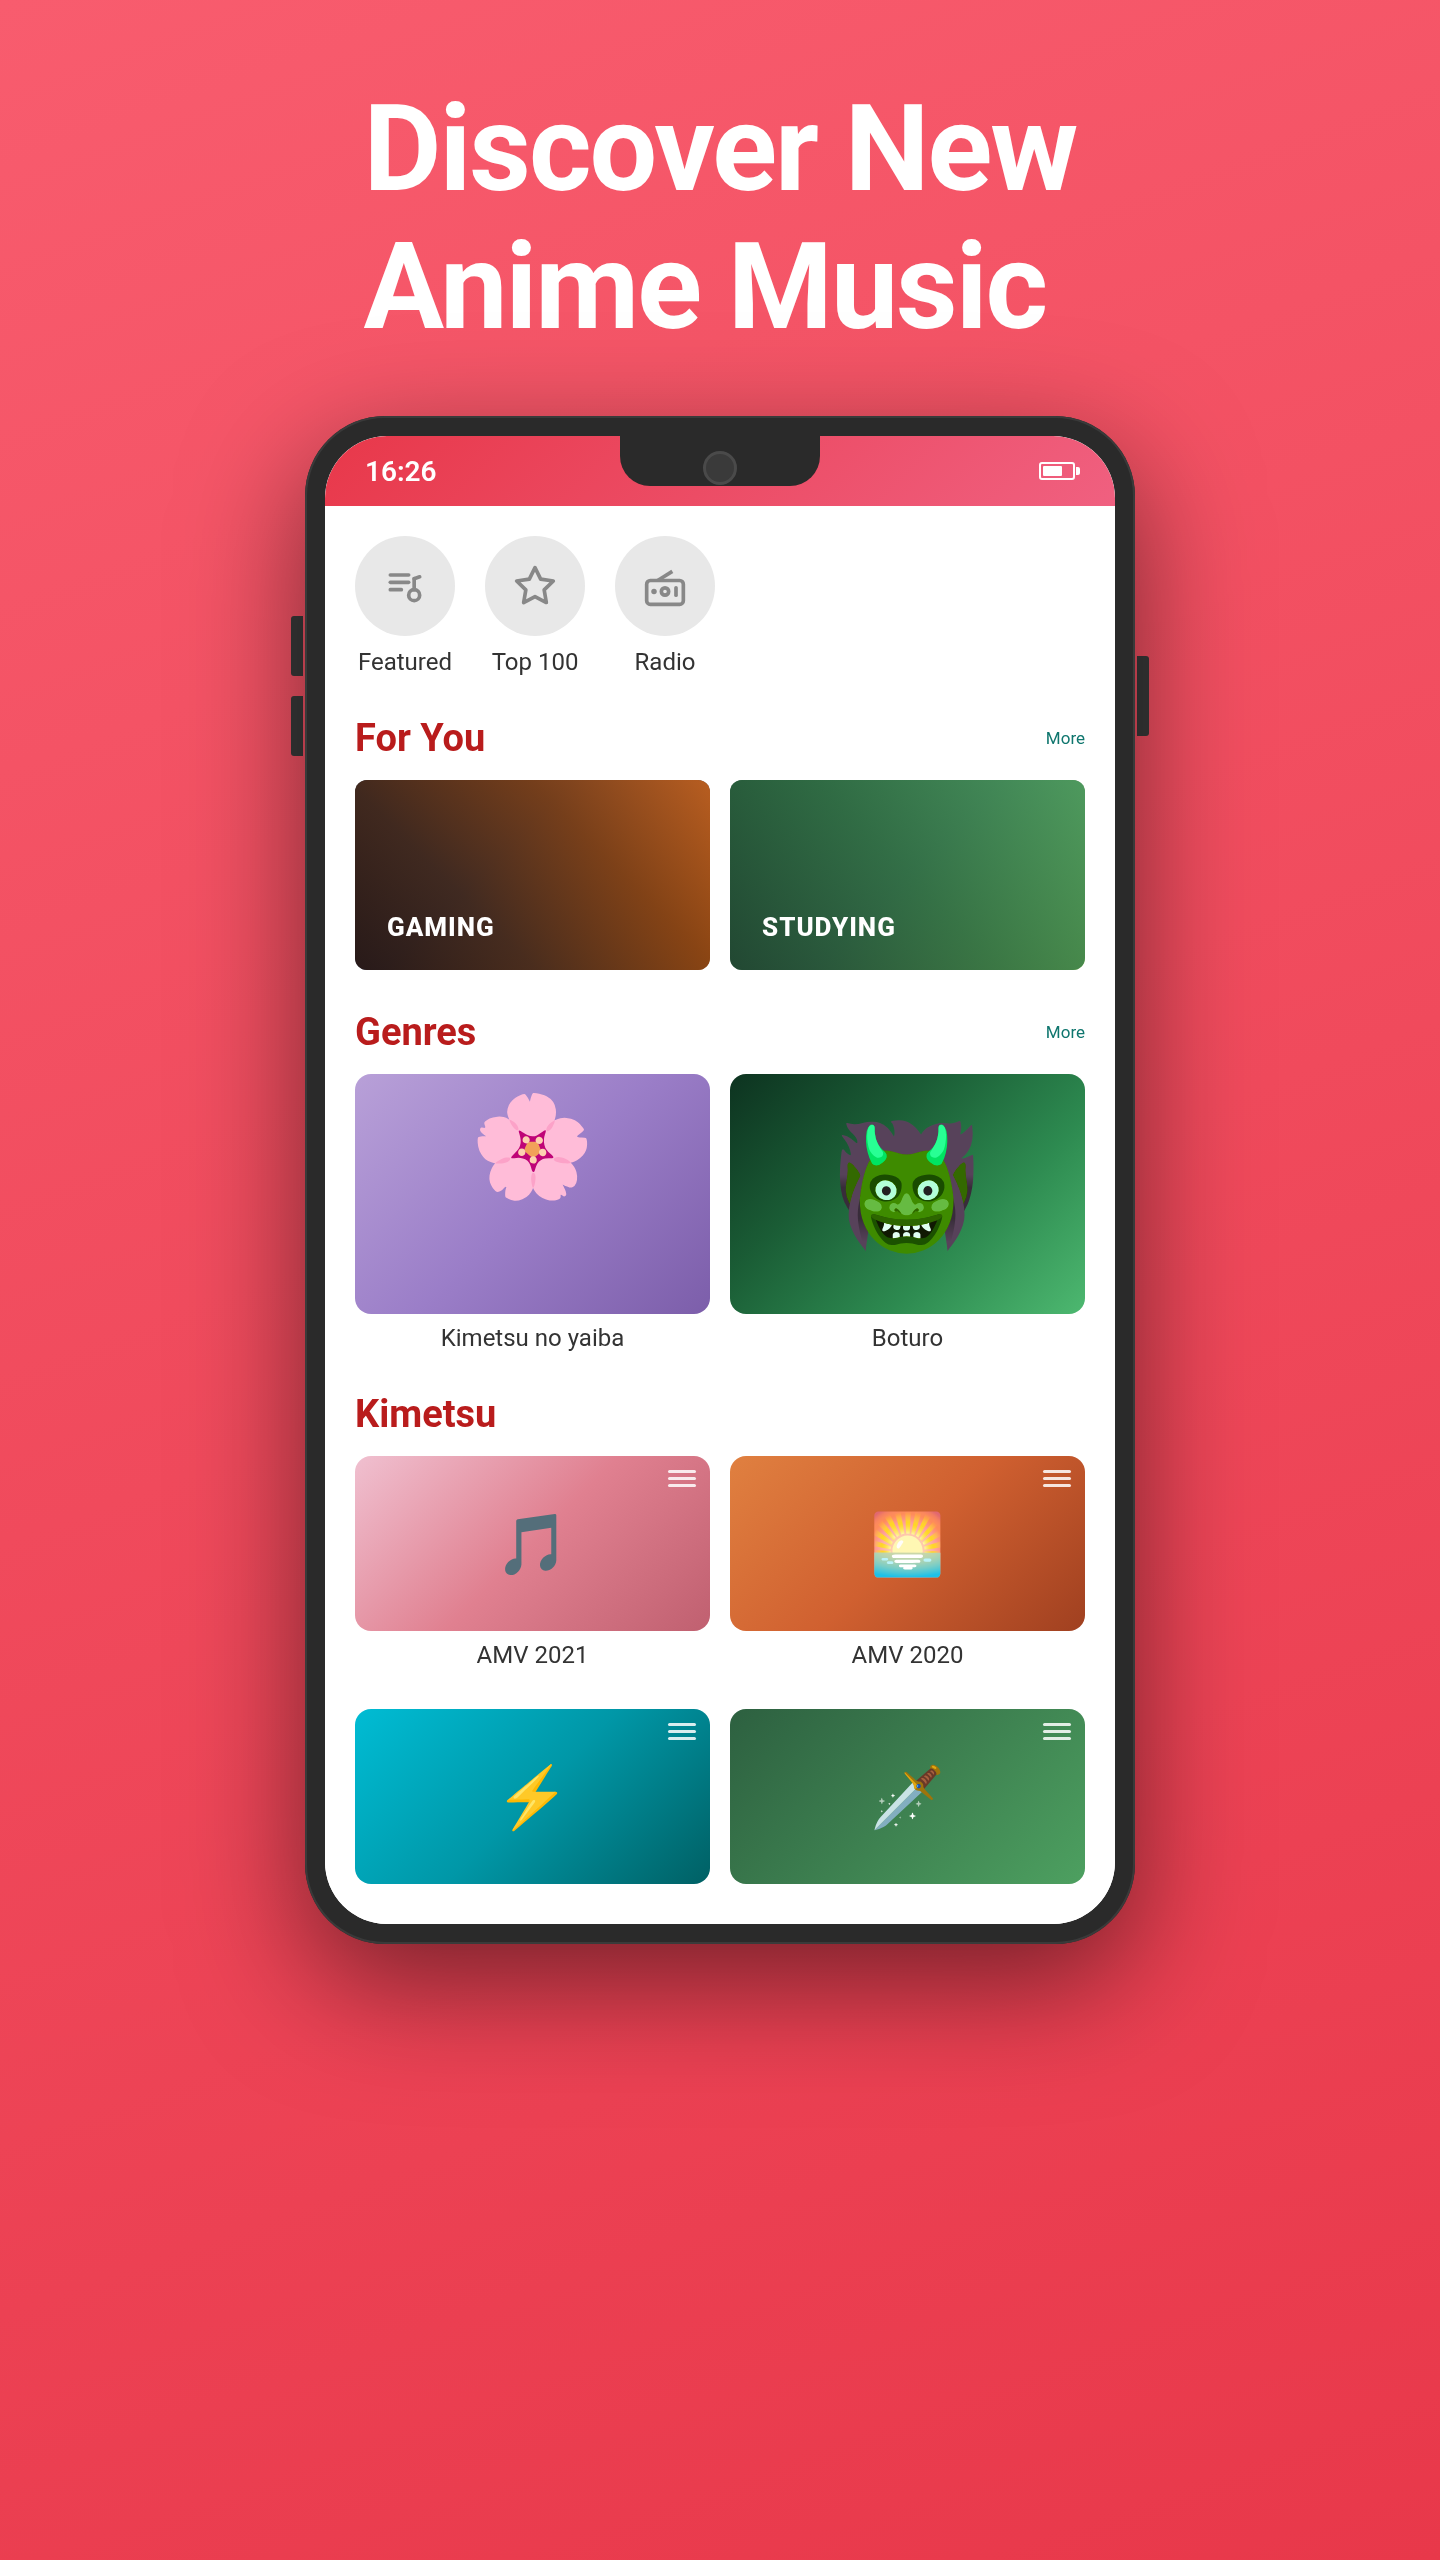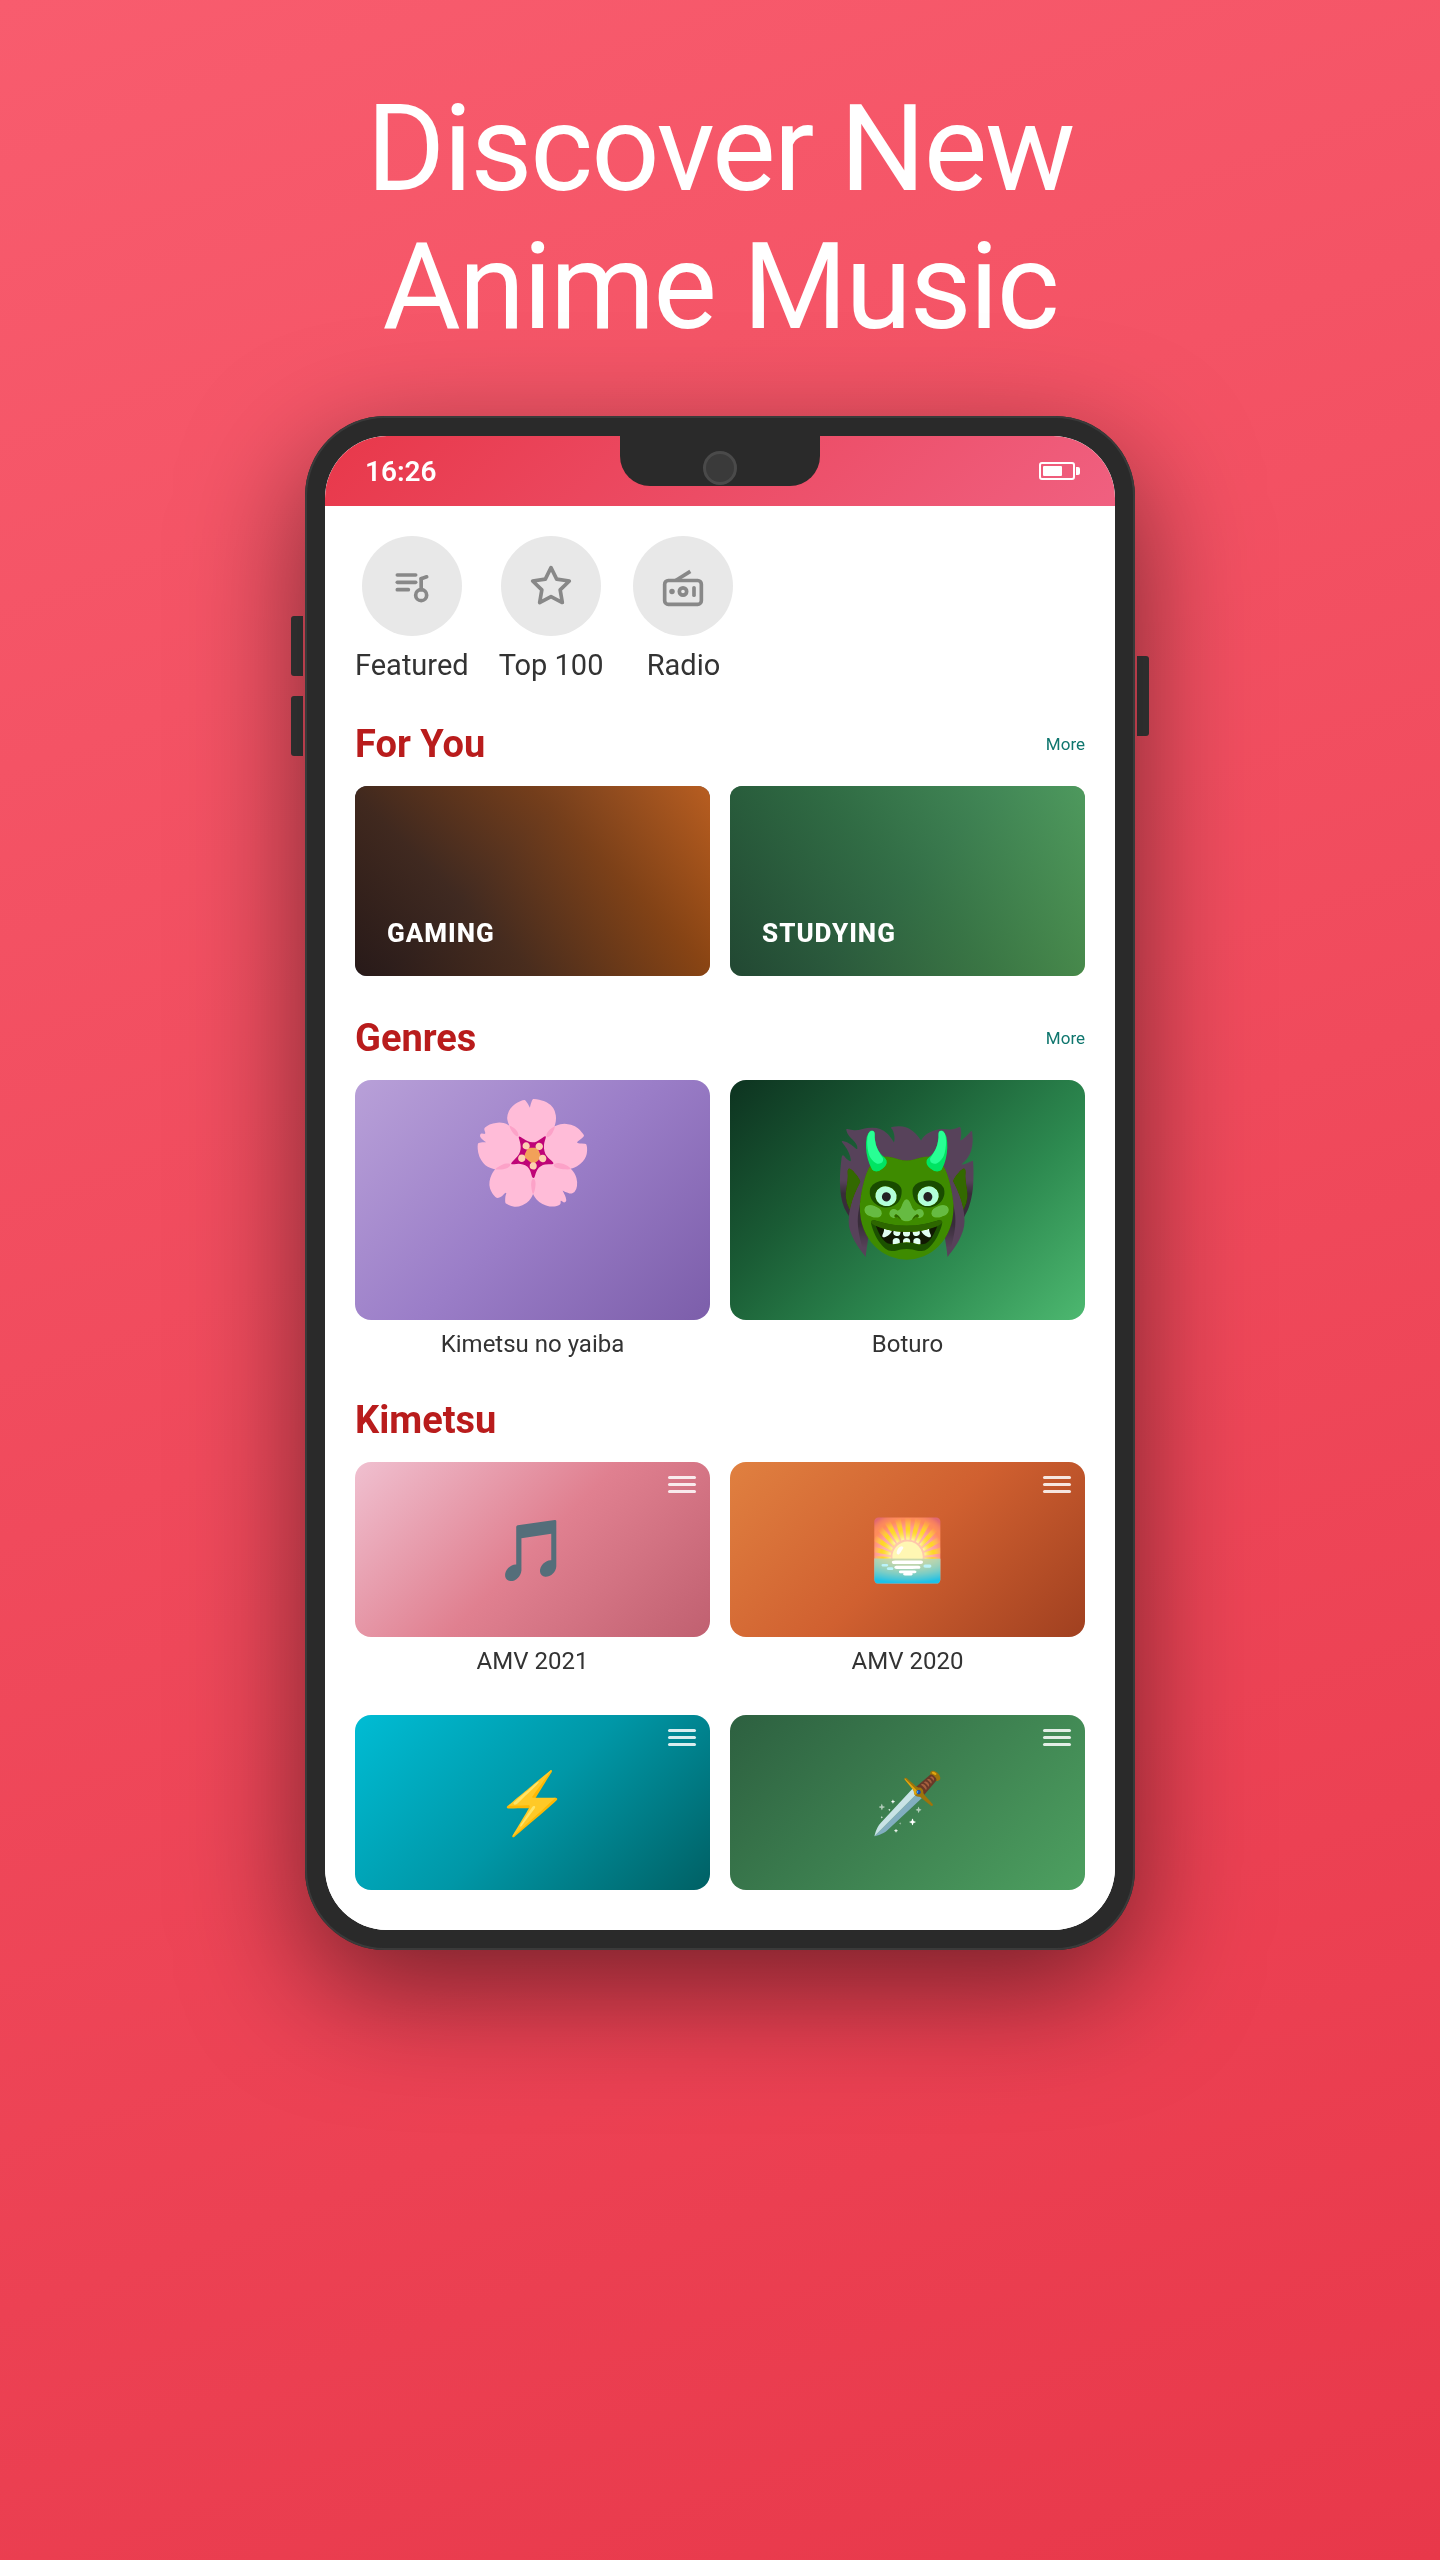--- a/index.html
+++ b/index.html
@@ -11,22 +11,22 @@
       display: flex;
       flex-direction: column;
       align-items: center;
       font-family: -apple-system, BlinkMacSystemFont, 'Segoe UI', Roboto, sans-serif;
       overflow: hidden;
     }
 
     .hero-title {
       color: white;
       font-size: 120px;
-      font-weight: 400;
-      text-align: center;
+      font-weight: 700;
+      text-align: left;
       margin-top: 80px;
       line-height: 1.15;
       letter-spacing: -2px;
       padding: 0 80px;
     }
 
     .phone-wrapper {
       position: relative;
       margin-top: 60px;
       width: 830px;
@@ -161,21 +161,21 @@
 
     .nav-circle svg {
       width: 44px;
       height: 44px;
       fill: none;
       stroke: #888;
       stroke-width: 2;
     }
 
     .nav-label {
-      font-size: 29px;
+      font-size: 24px;
       color: #333;
     }
 
     
     .section-header {
       display: flex;
       justify-content: space-between;
       align-items: center;
       margin-bottom: 20px;
     }

